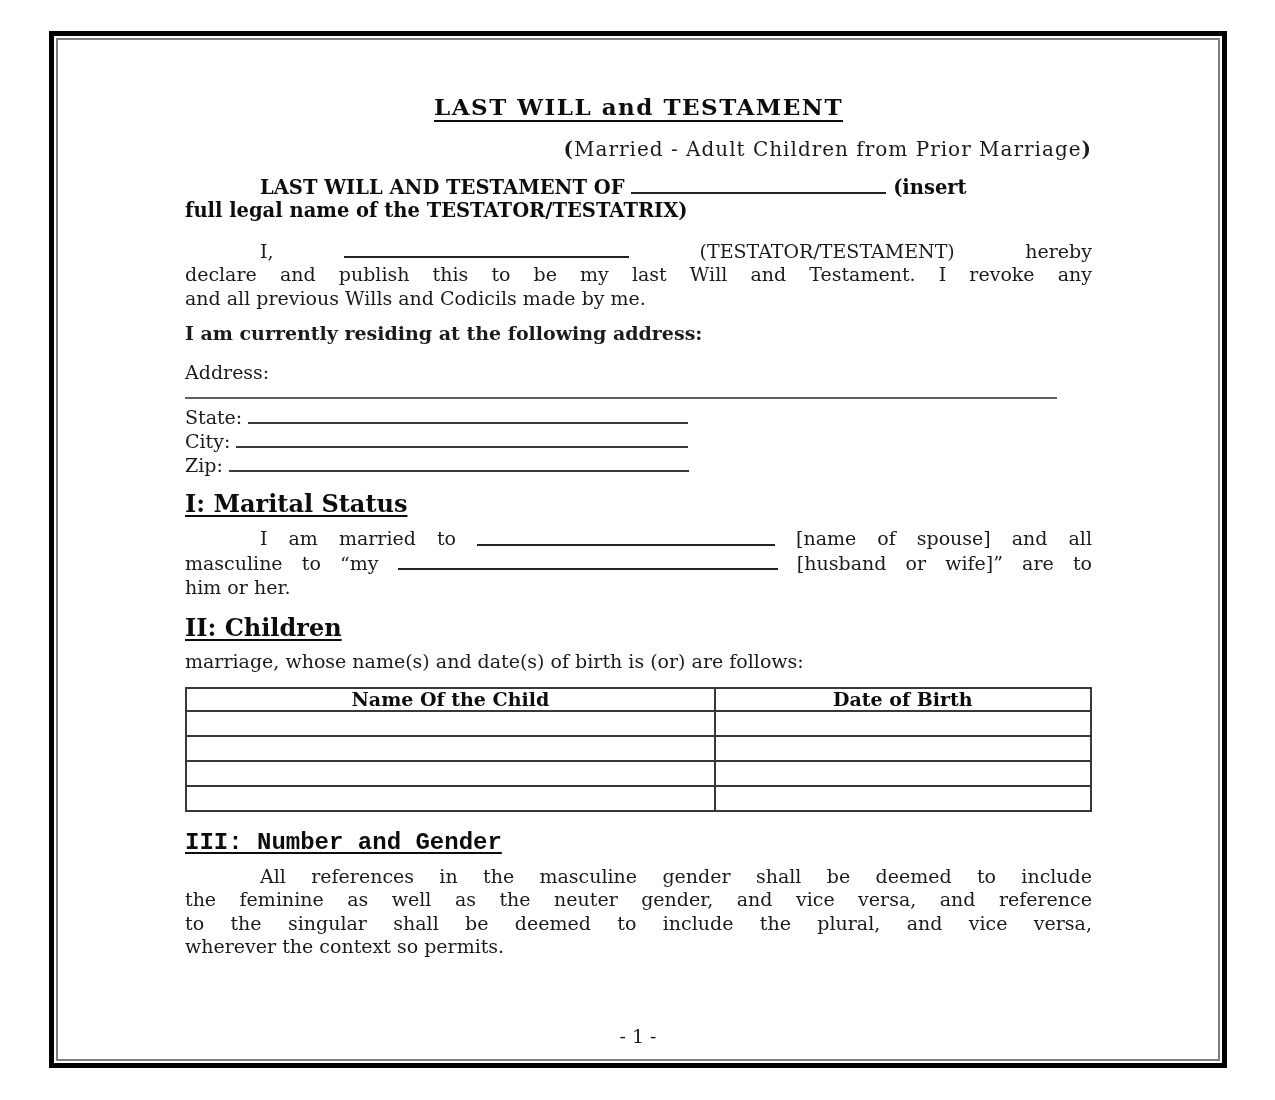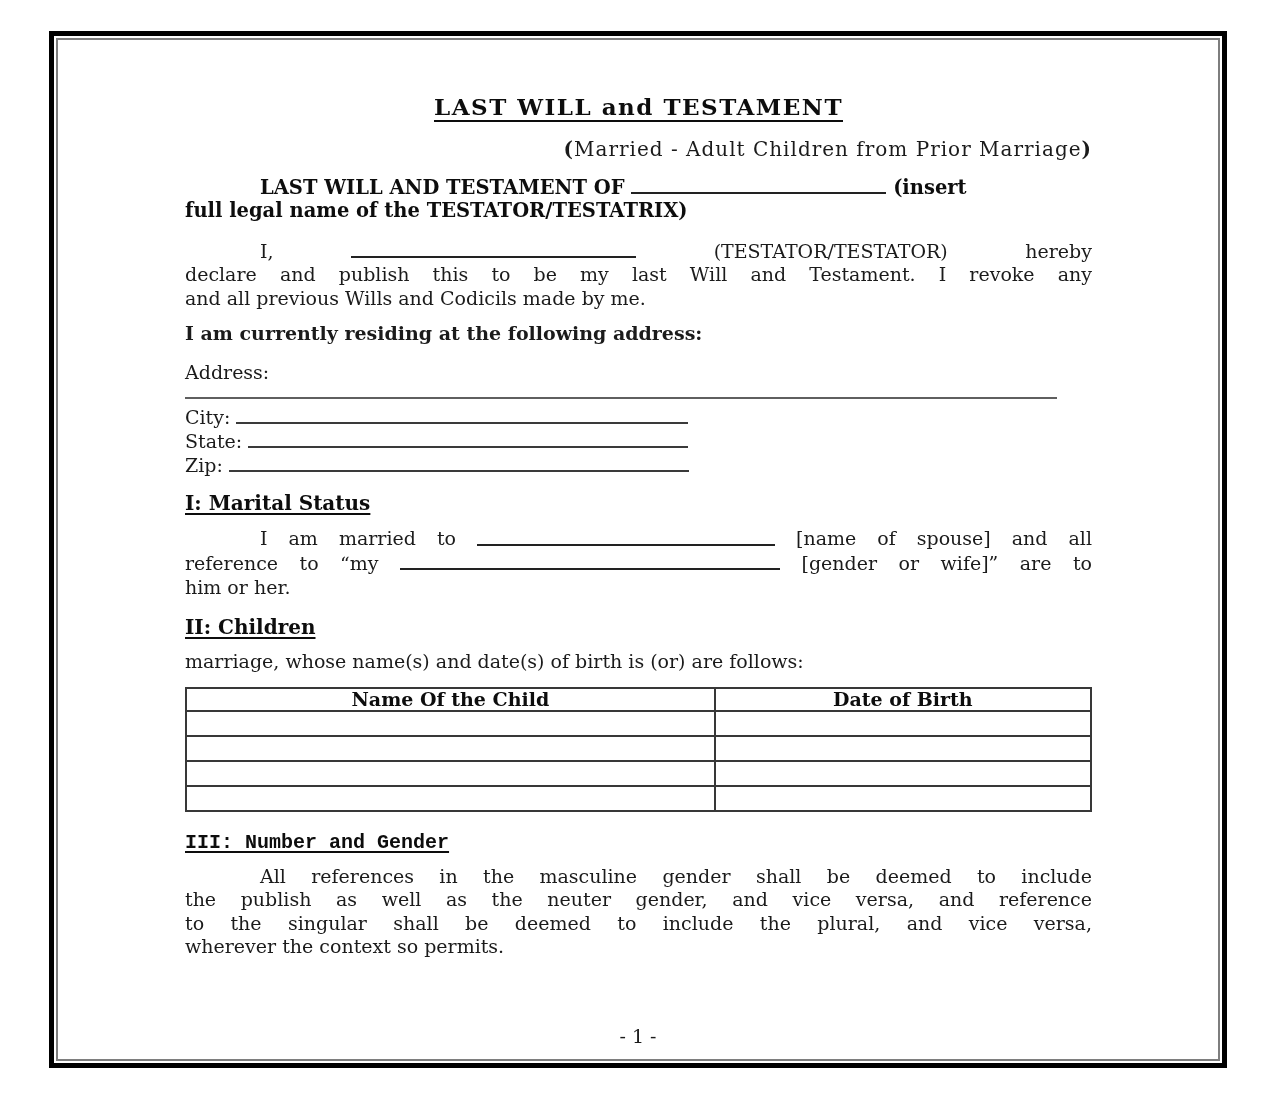--- a/index.html
+++ b/index.html
@@ -35,21 +35,21 @@
   .lline { text-align:left; }
   .ind { text-indent:75px; }
   .blank {
     display:inline-block; height:0.9em; vertical-align:baseline;
     border-bottom:2px solid #222222;
   }
   .addr-hr { border:none; border-top:2px solid #5f5f5f; margin:13px 0 6px; width:872px; }
   .fieldline { line-height:23px; }
   .fieldline .blank { border-bottom-color:#3a3a3a; }
   .sect {
-    font-weight:bold; font-size:20px; line-height:25px; color:#0d0d0d;
+    font-weight:bold; font-size:24px; line-height:25px; color:#0d0d0d;
     text-decoration:underline; text-decoration-thickness:2px; text-underline-offset:3px;
   }
   .sect-marital  { margin:14px 0 10px; }
   .sect-children { margin:16px 0 10px; }
   .sect-gender   { margin:18px 0 10px;font-family:Liberation Mono, monospace; }
   .children-table {
     width:100%; border-collapse:collapse; table-layout:fixed; margin:13px 0 0;
   }
   .children-table th, .children-table td { border:2px solid #383838; padding:0; }
   .children-table th {
@@ -82,56 +82,56 @@
             <span class="blank" style="width:255px"></span>
             <span>(insert</span>
           </div>
           <div class="lline">full legal name of the TESTATOR/TESTATRIX)</div>
         </div>
 
         <div class="para mb12">
           <div class="jline ind">
             <span>I,</span>
             <span class="blank" style="width:285px"></span>
-            <span>(TESTATOR/TESTATOR) hereby</span>
+            <span>(TESTATOR/TESTAMENT) hereby</span>
           </div>
           <div class="jline">declare and publish this to be my last Will and Testament. I revoke any</div>
           <div class="lline">and all previous Wills and Codicils made by me.</div>
         </div>
 
         <div class="para mb15">I am currently residing at the following address:</div>
 
         <div class="para">Address:</div>
         <div class="addr-hr"></div>
 
         <div class="fieldline">
+          <span>State:</span>
+          <span class="blank" style="width:440px"></span>
+        </div>
+        <div class="fieldline">
           <span>City:</span>
           <span class="blank" style="width:452px"></span>
-        </div>
-        <div class="fieldline">
-          <span>State:</span>
-          <span class="blank" style="width:440px"></span>
         </div>
         <div class="fieldline">
           <span>Zip:</span>
           <span class="blank" style="width:460px"></span>
         </div>
 
         <div class="sect sect-marital">I: Marital Status</div>
 
         <div class="para">
           <div class="jline ind">
             <span>I am married to</span>
             <span class="blank" style="width:298px"></span>
             <span>[name of spouse] and all</span>
           </div>
           <div class="jline">
-            <span>reference to “my</span>
+            <span>masculine to “my</span>
             <span class="blank" style="width:380px"></span>
-            <span>[gender or wife]” are to</span>
+            <span>[husband or wife]” are to</span>
           </div>
           <div class="lline">him or her.</div>
         </div>
 
         <div class="sect sect-children">II: Children</div>
 
         <div class="para">
           <div class="lline">marriage, whose name(s) and date(s) of birth is (or) are follows:</div>
         </div>
 
@@ -159,21 +159,21 @@
                 <td></td>
                 <td></td>
               </tr>
             </tbody>
         </table>
 
         <div class="sect sect-gender">III: Number and Gender</div>
 
         <div class="para">
           <div class="jline ind">All references in the masculine gender shall be deemed to include</div>
-          <div class="jline">the publish as well as the neuter gender, and vice versa, and reference</div>
+          <div class="jline">the feminine as well as the neuter gender, and vice versa, and reference</div>
           <div class="jline">to the singular shall be deemed to include the plural, and vice versa,</div>
           <div class="lline">wherever the context so permits.</div>
         </div>
 
       </div>
 
       <div class="pagenum">- 1 -</div>
 
     </div>
   </div>

